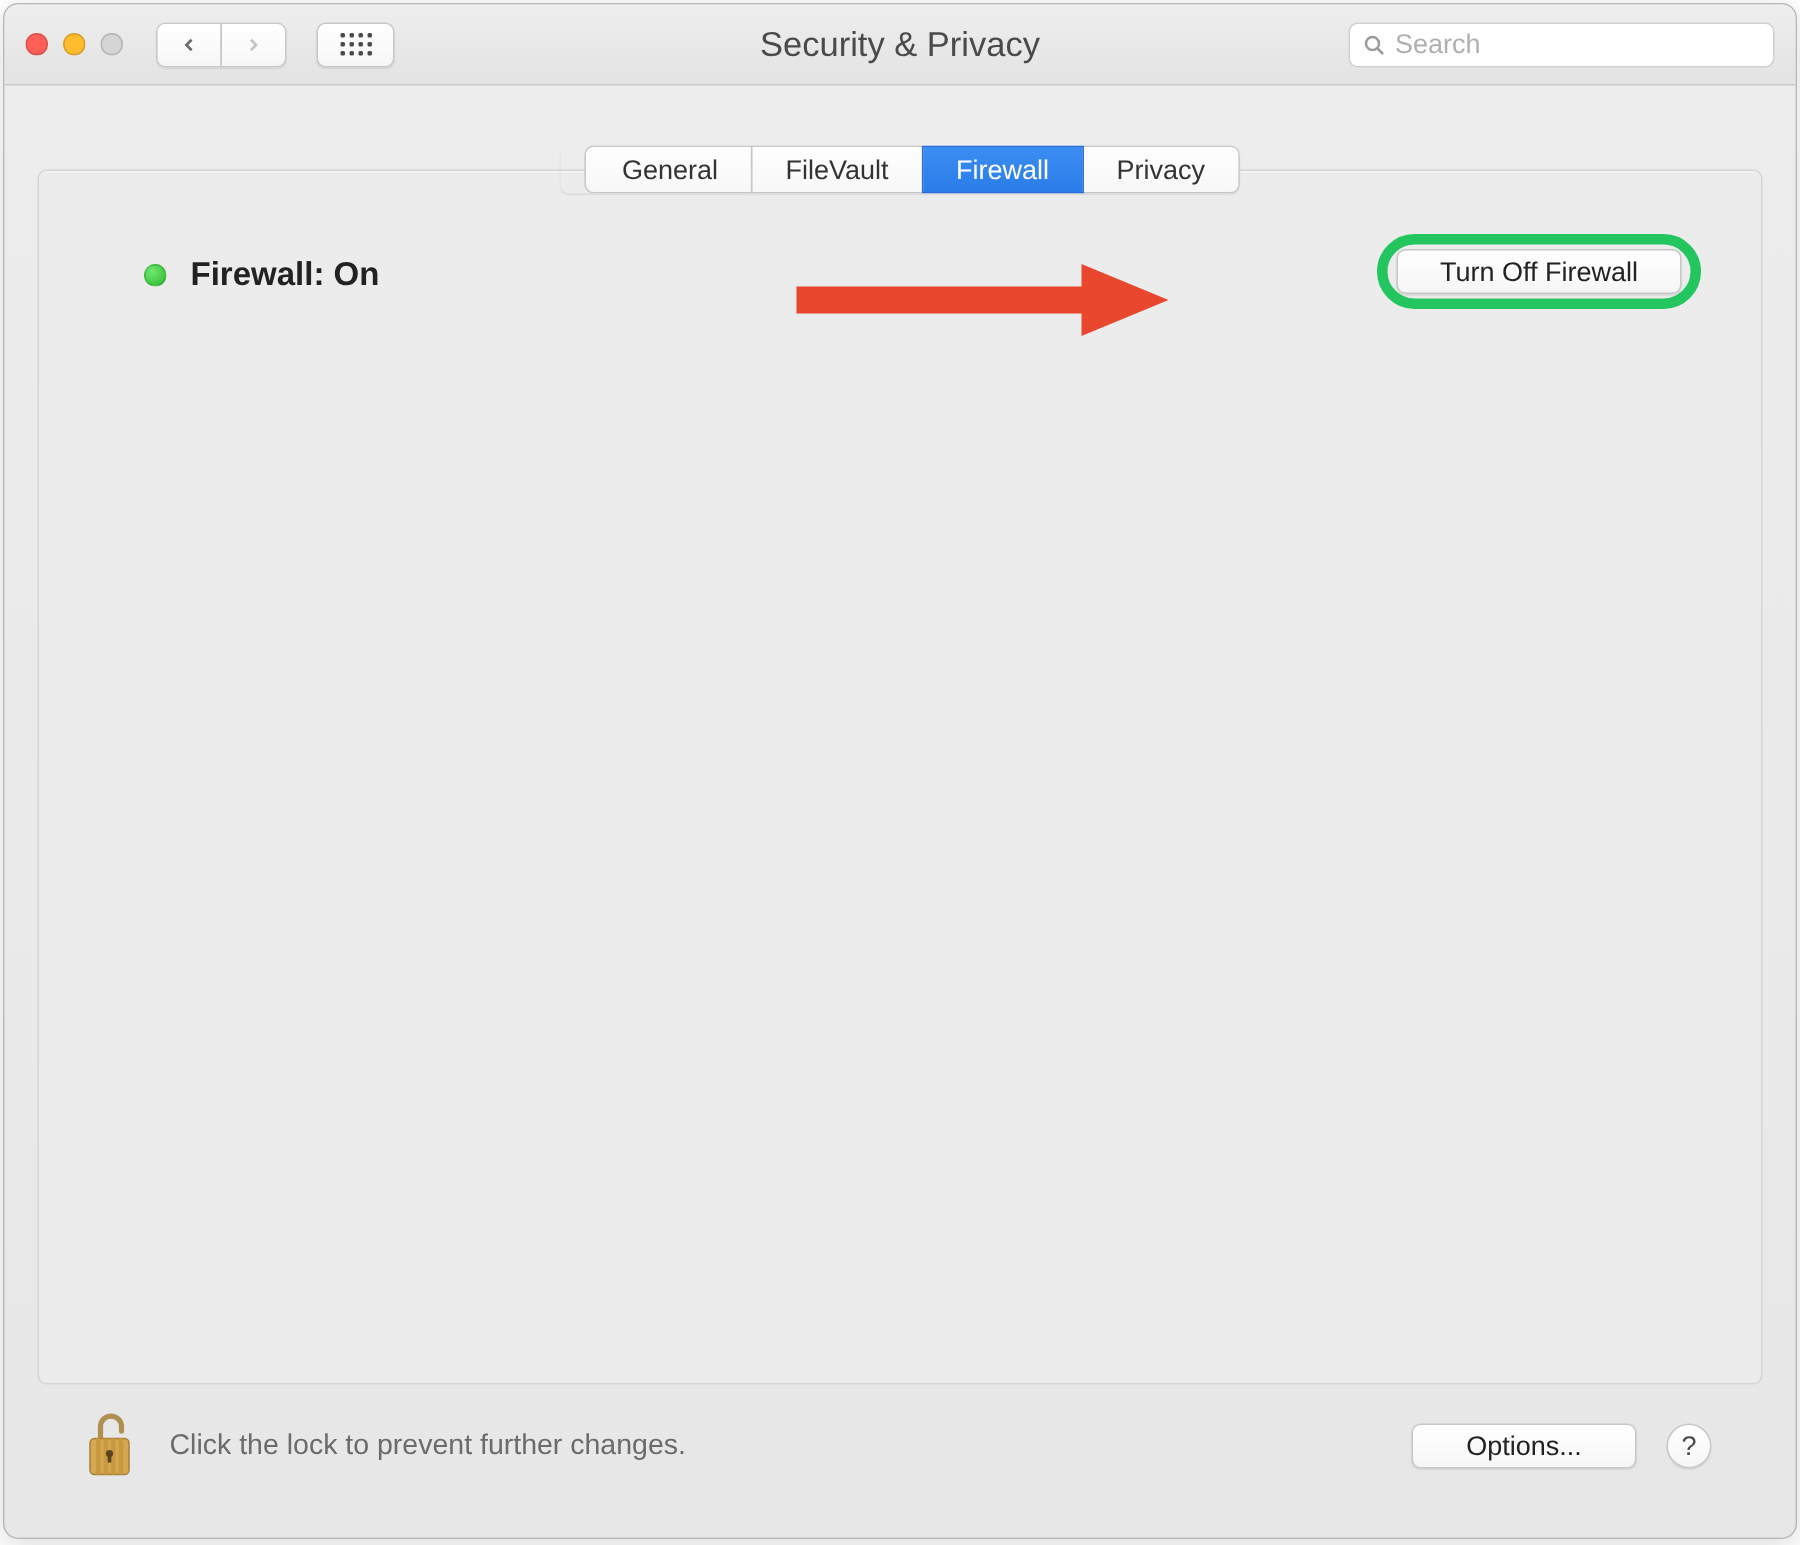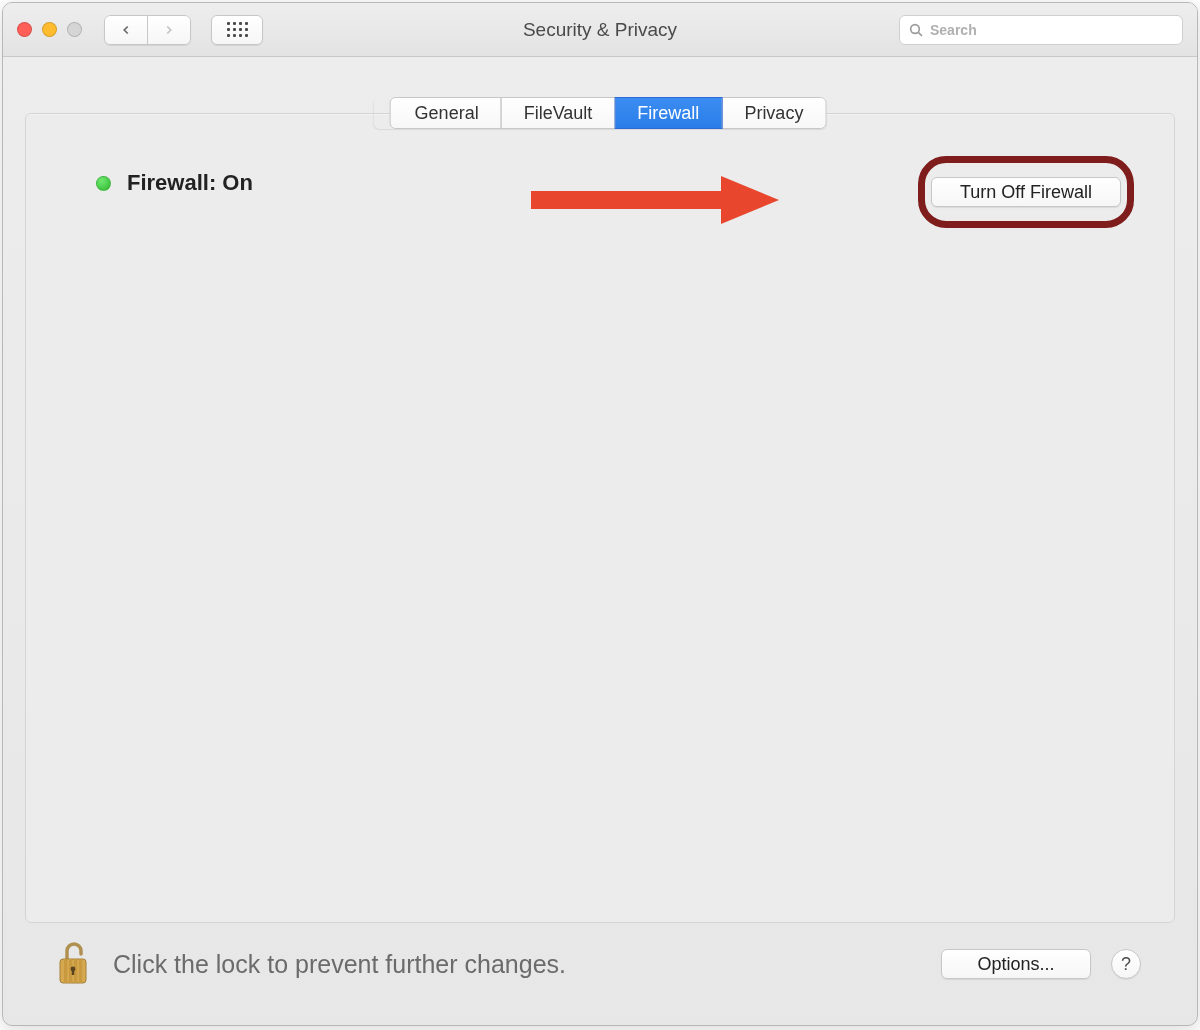--- a/index.html
+++ b/index.html
@@ -75,40 +75,40 @@
     .grid-icon {
       display: grid;
       grid-template-columns: repeat(4, 3px);
       grid-template-rows: repeat(3, 3px);
       gap: 3px;
     }
     .grid-icon span { width:3px; height:3px; background:#4a4a4a; border-radius:1px; }
     .title-text {
       position: absolute;
       left: 50%; transform: translateX(-50%);
-      font-size: 19px;
+      font-size: 23px;
       color: #4a4a4a;
       font-weight: 500;
     }
     .search-box {
       margin-left: auto;
       width: 284px; height: 30px;
       background: #ffffff;
       border: 1px solid #cfcfcf;
       border-radius: 6px;
       display: flex; align-items: center;
       padding: 0 8px;
       gap: 6px;
       color: #b0b0b0;
       font-size: 18px;
     }
     .search-box svg { width: 16px; height: 16px; flex-shrink: 0; }
     .search-box input {
       border: none; outline: none; width: 100%;
-      font-size: 14px; background: transparent; color: #333; font-weight: bold;
+      font-size: 18px; background: transparent; color: #333;
     }
     .search-box input::placeholder { color: #b0b0b0; }
 
     
     .content {
       flex: 1;
       padding: 56px 22px 20px 22px;
       display: flex;
       flex-direction: column;
       position: relative;
@@ -169,23 +169,23 @@
       font-size: 22px;
       font-weight: 700;
       color: #222;
     }
     .turn-off-wrap {
       position: absolute;
       top: 42px;
       right: 40px;
     }
     .red-ring {
-      border: 7px solid #7f1d1d;
+      border: 7px solid #22c55e;
       border-radius: 28px;
-      padding: 14px 6px;
+      padding: 3px 6px;
       display: inline-block;
     }
     .mac-btn {
       height: 30px;
       padding: 0 24px;
       background: linear-gradient(to bottom, #ffffff, #f6f6f6);
       border: 1px solid #c7c7c7;
       border-radius: 6px;
       font-size: 18px;
       color: #222;
@@ -213,21 +213,21 @@
     }
 
     .footer {
       height: 82px;
       display: flex;
       align-items: center;
       padding: 0 34px 0 28px;
       gap: 20px;
     }
     .lock-label {
-      font-size: 25px;
+      font-size: 19px;
       color: #6b6b6b;
     }
     .footer-spacer { flex: 1; }
     .help-btn {
       width: 30px; height: 30px; border-radius: 50%;
       background: linear-gradient(to bottom, #ffffff, #f6f6f6);
       border: 1px solid #c7c7c7;
       display: flex; align-items: center; justify-content: center;
       font-size: 18px; color: #4a4a4a;
       box-shadow: 0 1px 1px rgba(0,0,0,0.08);

